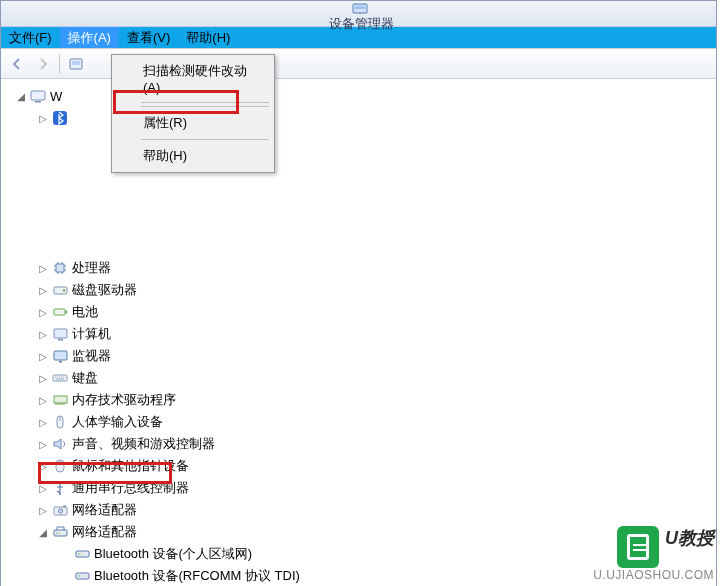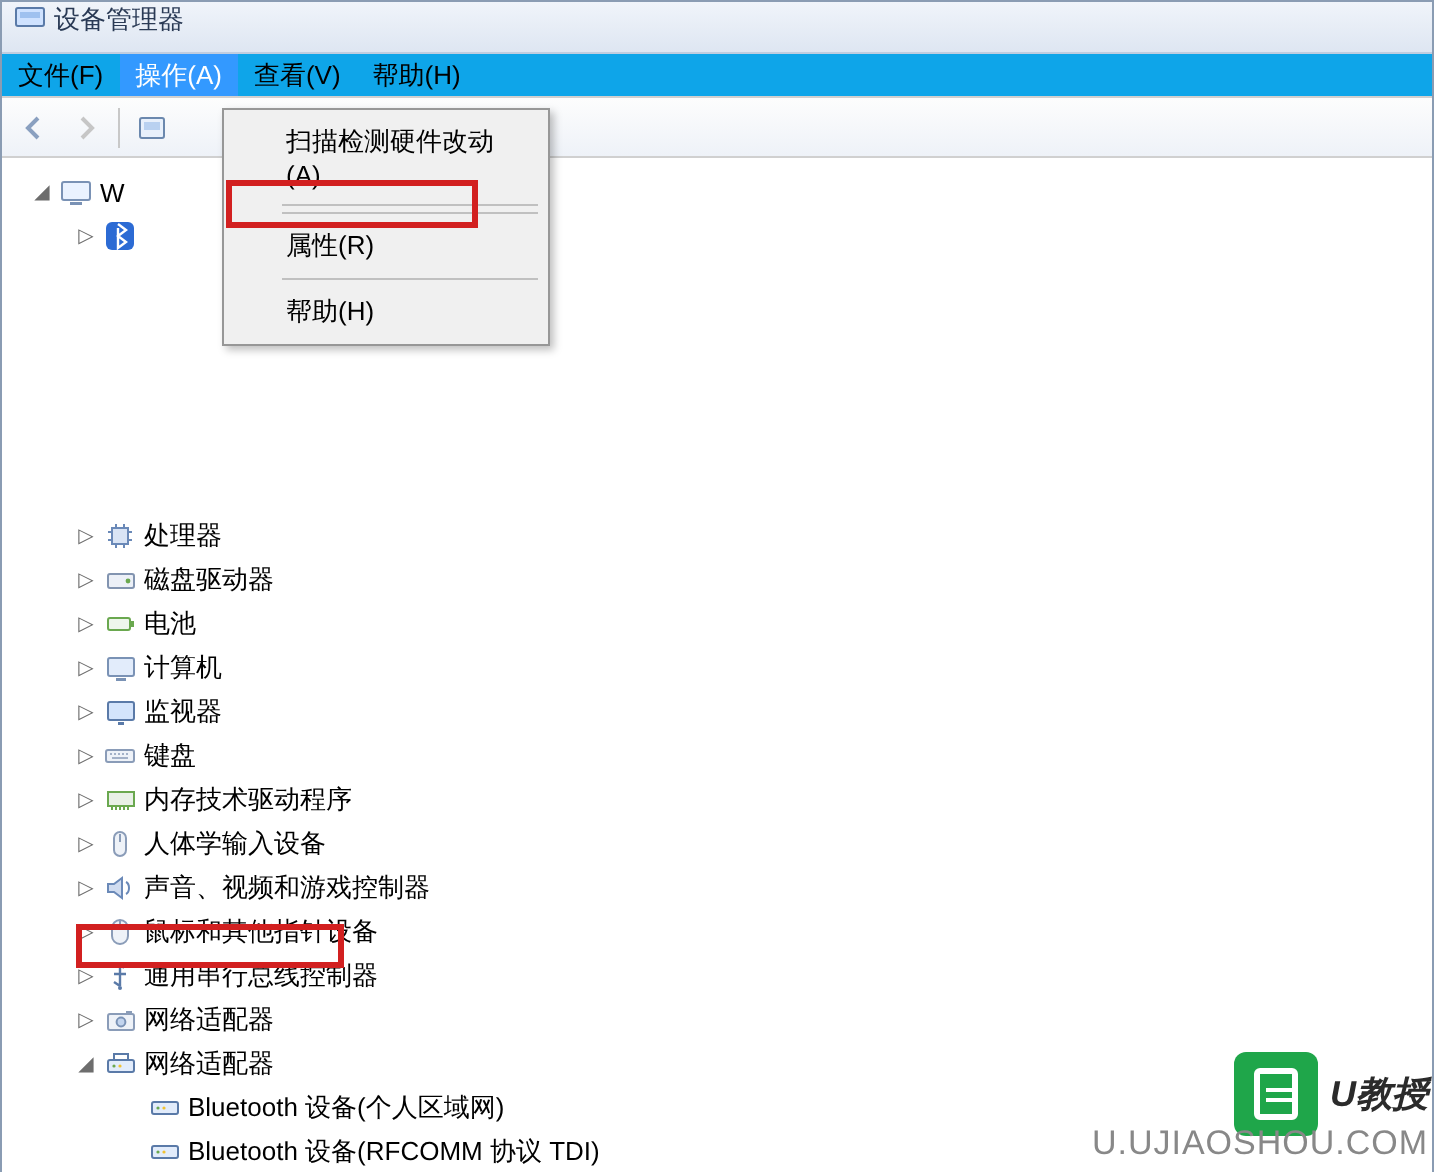--- a/index.html
+++ b/index.html
@@ -1,18 +1,18 @@
 <!DOCTYPE html>
 <html><head>
   <meta charset="utf-8">
   <style>
     * { margin: 0; padding: 0; box-sizing: border-box; font-family: "Microsoft YaHei", SimSun, Tahoma, sans-serif; font-size: 13px; }
     body { background: #fff; width: 722px; height: 586px; overflow: hidden; position: relative; }
     .window { border: 1px solid #8a9cb3; width: 717px; background: #fff; }
-    .title-bar { height: 26px; background: linear-gradient(#f0f4fa, #dee6f2); border-bottom: 1px solid #c0cde0; display: flex; padding-left: 6px; }
+    .title-bar { height: 26px; background: linear-gradient(#f0f4fa, #dee6f2); border-bottom: 1px solid #c0cde0; display: flex; align-items: center; padding-left: 6px; flex-direction: column; }
     .title-icon { width: 16px; height: 14px; display: flex; align-items: center; margin-right: 4px; }
     .title-text { color: #2a3a55; }
     .menu-bar { height: 22px; background: #0ea5e9; border-bottom: 1px solid #d0d0d0; display: flex; }
     .menu-item { padding: 2px 8px; cursor: default; }
     .menu-item.active { background: #3399ff; color: #fff; }
     .toolbar { height: 30px; background: linear-gradient(#fdfdfd, #eef2f8); border-bottom: 1px solid #d0d0d0; display: flex; align-items: center; padding-left: 4px; gap: 2px; }
     .tool-btn { width: 24px; height: 24px; display: flex; align-items: center; justify-content: center; border: 1px solid transparent; }
     .tool-sep { width: 1px; height: 20px; background: #c8c8c8; margin: 0 2px; }
     .tree-area { padding: 6px 0 0 6px; position: relative; }
     .tree-list { list-style: none; margin-left: 8px; }
@@ -20,26 +20,26 @@
     .expander { width: 12px; height: 12px; display: inline-flex; align-items: center; justify-content: center; margin-right: 2px; color: #6d6d6d; font-size: 10px; }
     .node-icon { width: 18px; height: 16px; display: inline-flex; align-items: center; justify-content: center; margin-right: 3px; }
     .node-label { white-space: nowrap; }
     .children { margin-left: 22px; list-style: none; }
     .red-box { border: 3px solid #d22020; position: absolute; pointer-events: none; }
     .red-highlight-1 { left: 113px; top: 90px; width: 126px; height: 24px; }
     .red-highlight-2 { left: 38px; top: 462px; width: 134px; height: 22px; }
     .dropdown-menu { position: absolute; left: 111px; top: 54px; width: 164px; background: #f0f0f0; border: 1px solid #979797; box-shadow: 2px 2px 4px rgba(0,0,0,0.25); padding: 3px 3px; }
     .dropdown-item { padding: 4px 8px 4px 28px; background: #f0f0f0; cursor: default; }
     .dropdown-sep { height: 1px; background: #c0c0c0; margin: 3px 2px 3px 26px; }
-    .watermark { position: absolute; right: 8px; bottom: 18px; display: flex; align-items: center; gap: 6px; }
+    .watermark { position: absolute; right: 8px; bottom: 18px; display: flex; gap: 6px; }
     .wm-badge { width: 42px; height: 42px; background: #1fa64a; border-radius: 6px; display: flex; align-items: center; justify-content: center; }
     .wm-inner { width: 22px; height: 26px; border: 3px solid #fff; border-radius: 3px; position: relative; }
     .wm-inner::after { content: ""; position: absolute; left: 3px; top: 7px; width: 14px; height: 2px; background: #fff; box-shadow: 0 5px 0 #fff; }
     .wm-text { font-size: 18px; font-weight: bold; color: #2b2b2b; font-style: italic; }
-    .wm-url { position: absolute; right: 8px; bottom: 4px; font-size: 17px; color: #888; letter-spacing: 0.5px; }
+    .wm-url { position: absolute; right: 8px; bottom: 4px; font-size: 12px; color: #888; letter-spacing: 0.5px; }
     svg { display: block; }
   </style>
 </head>
 <body>
 
 <div class="window">
   <div class="title-bar">
     <span class="title-icon">
       <svg width="16" height="14" viewBox="0 0 16 14">
           <rect x="1" y="3" width="14" height="9" rx="1" fill="#cfe2ff" stroke="#5a7aa8"></rect>

